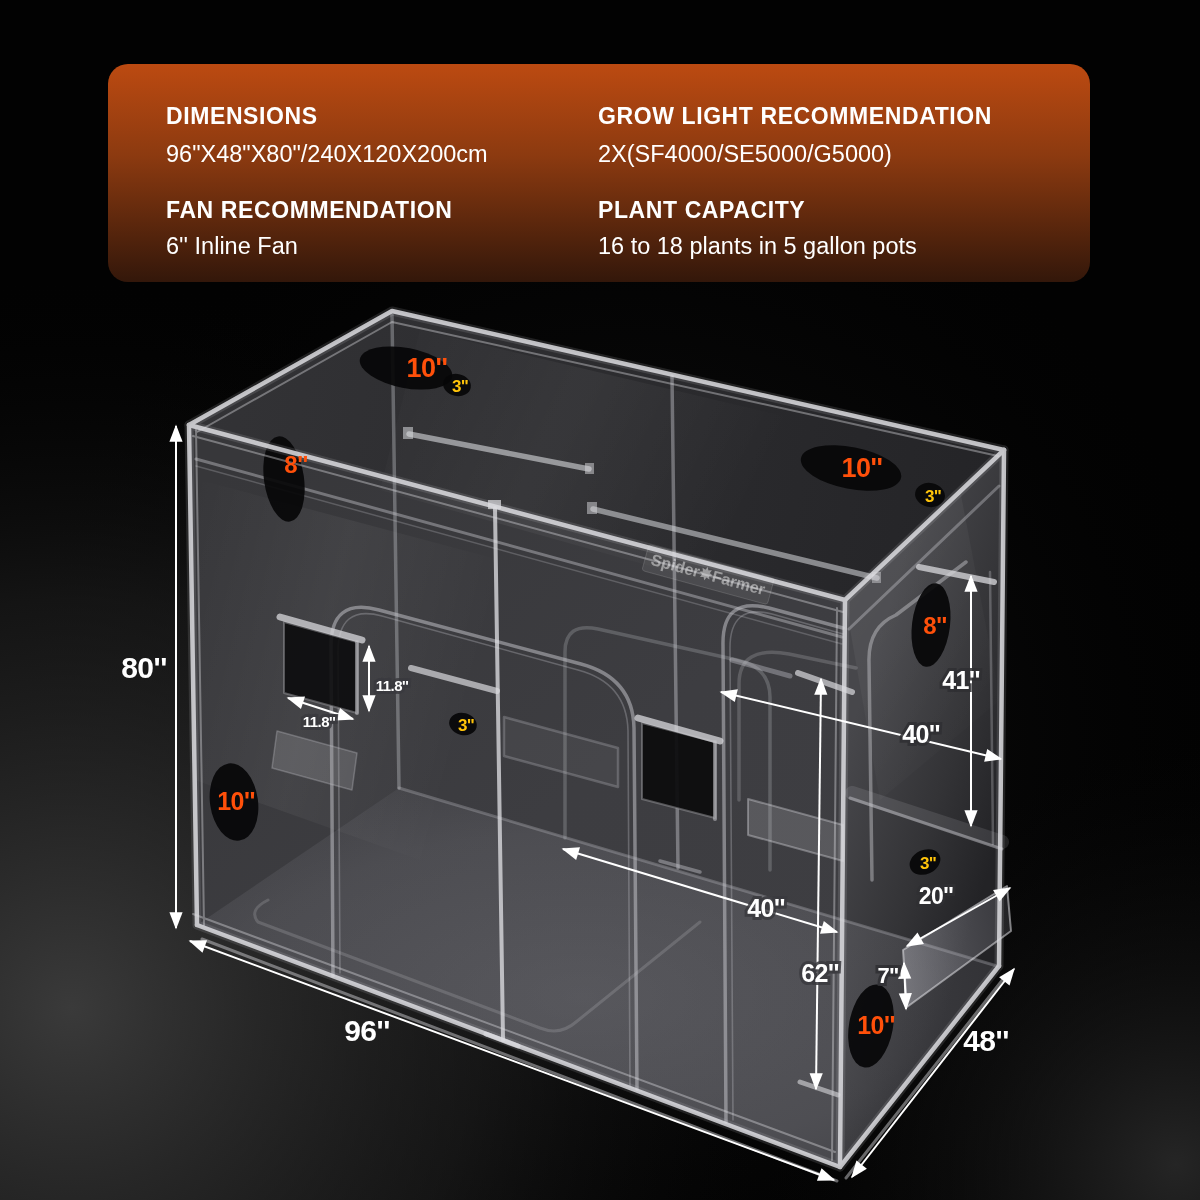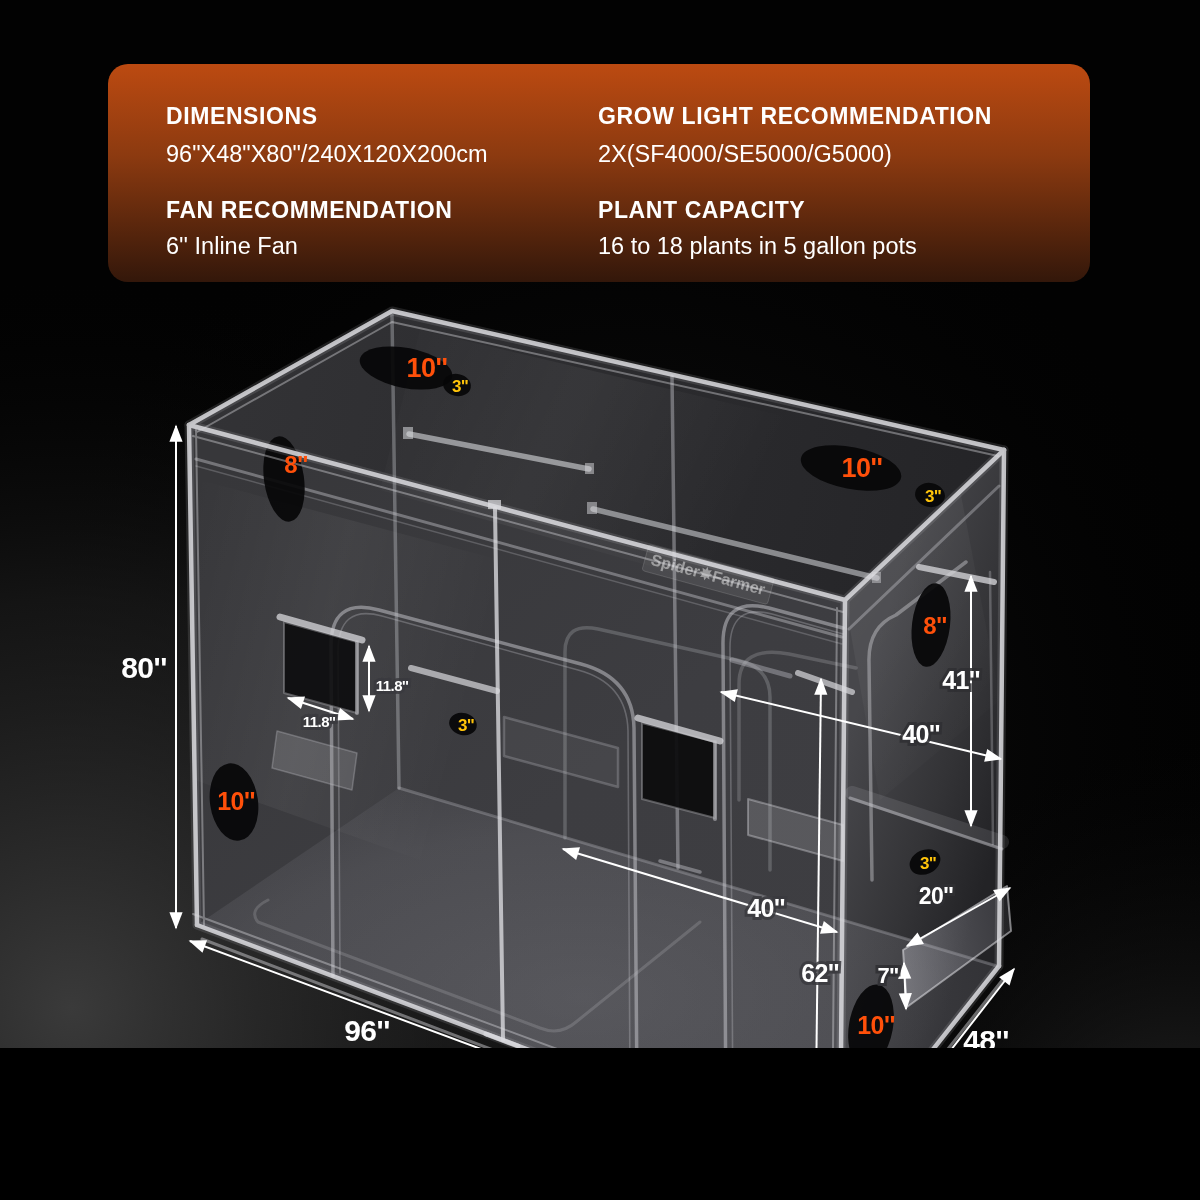--- a/index.html
+++ b/index.html
@@ -1,16 +1,16 @@
 <!DOCTYPE html>
 <html><head>
 <meta charset="utf-8">
 <style>
   html,body{margin:0;padding:0;background:#000;}
-  .stage{position:relative;width:1200px;height:1048px;overflow:hidden;
+  .stage{position:relative;width:1200px;height:1200px;overflow:hidden;
          font-family:"Liberation Sans",sans-serif;}
   svg text{font-family:"Liberation Sans",sans-serif;}
   .hdr{font-weight:bold;letter-spacing:.6px;}
 </style>
 </head>
 <body>
 
 <div class="stage">
 <svg width="1200" height="1200" viewBox="0 0 1200 1200" xmlns="http://www.w3.org/2000/svg">
   <defs>

